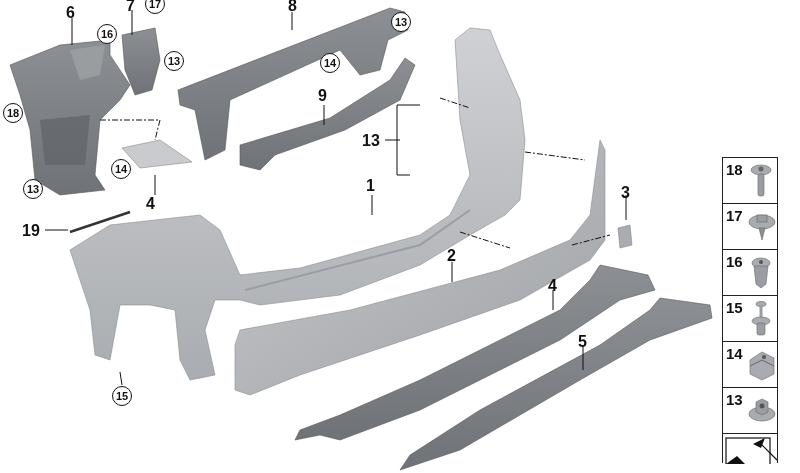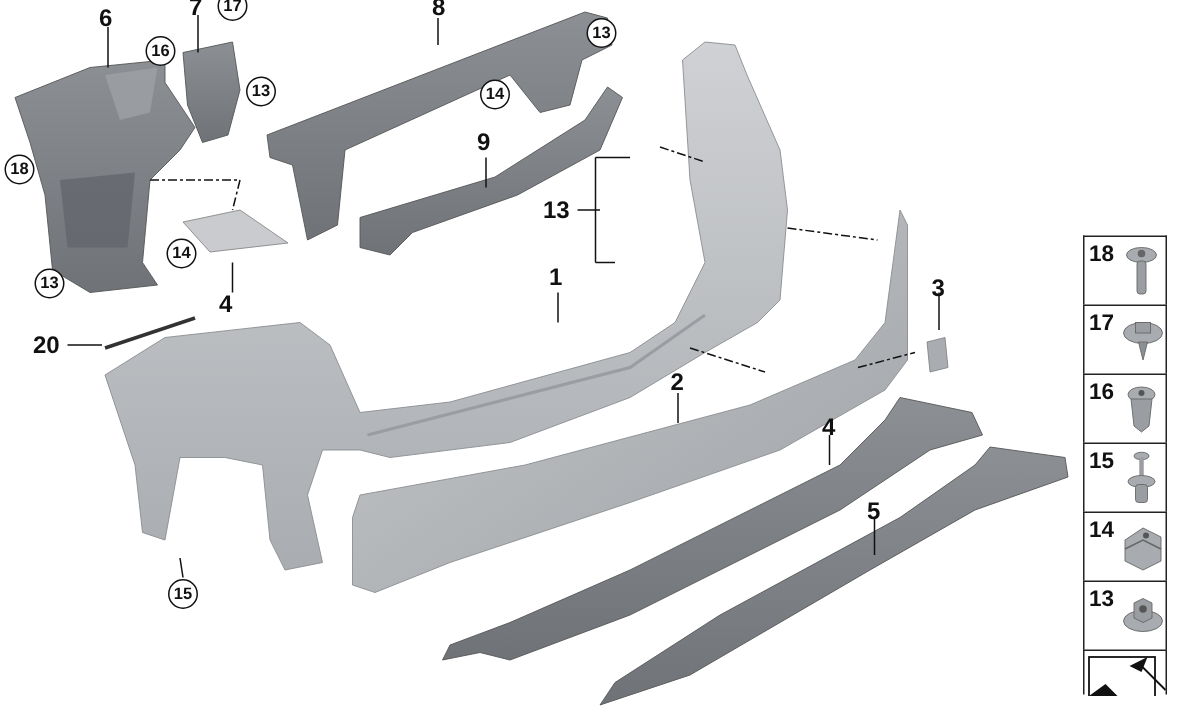--- a/index.html
+++ b/index.html
@@ -109,21 +109,21 @@
 <div class="num" style="left:126px;top:-2px">7</div>
 <div class="num" style="left:288px;top:-2px">8</div>
 <div class="num" style="left:318px;top:88px">9</div>
 <div class="num" style="left:146px;top:196px">4</div>
 <div class="num" style="left:362px;top:133px">13</div>
 <div class="num" style="left:366px;top:178px">1</div>
 <div class="num" style="left:447px;top:248px">2</div>
 <div class="num" style="left:621px;top:185px">3</div>
 <div class="num" style="left:548px;top:278px">4</div>
 <div class="num" style="left:578px;top:334px">5</div>
-<div class="num" style="left:22px;top:223px">20</div>
+<div class="num" style="left:22px;top:223px">19</div>
 
 <div class="circ" style="left:97px;top:24px">16</div>
 <div class="circ" style="left:145px;top:-6px">17</div>
 <div class="circ" style="left:164px;top:51px">13</div>
 <div class="circ" style="left:3px;top:103px">18</div>
 <div class="circ" style="left:23px;top:179px">13</div>
 <div class="circ" style="left:111px;top:159px">14</div>
 <div class="circ" style="left:391px;top:12px">13</div>
 <div class="circ" style="left:320px;top:53px">14</div>
 <div class="circ" style="left:112px;top:386px">15</div>

